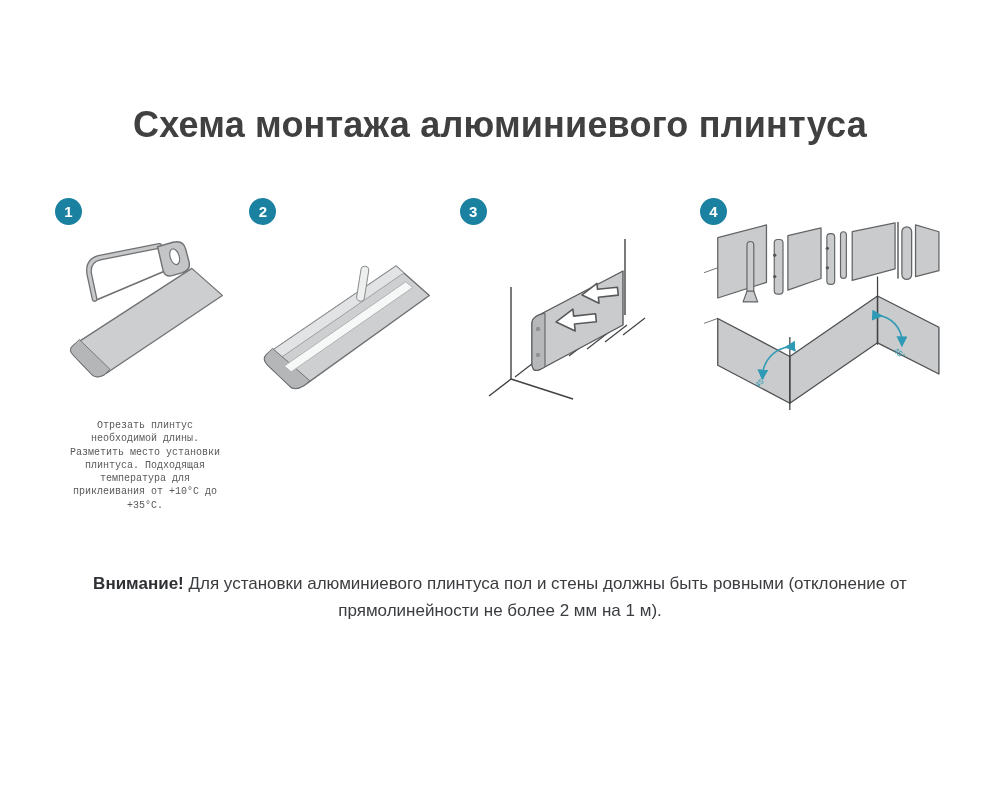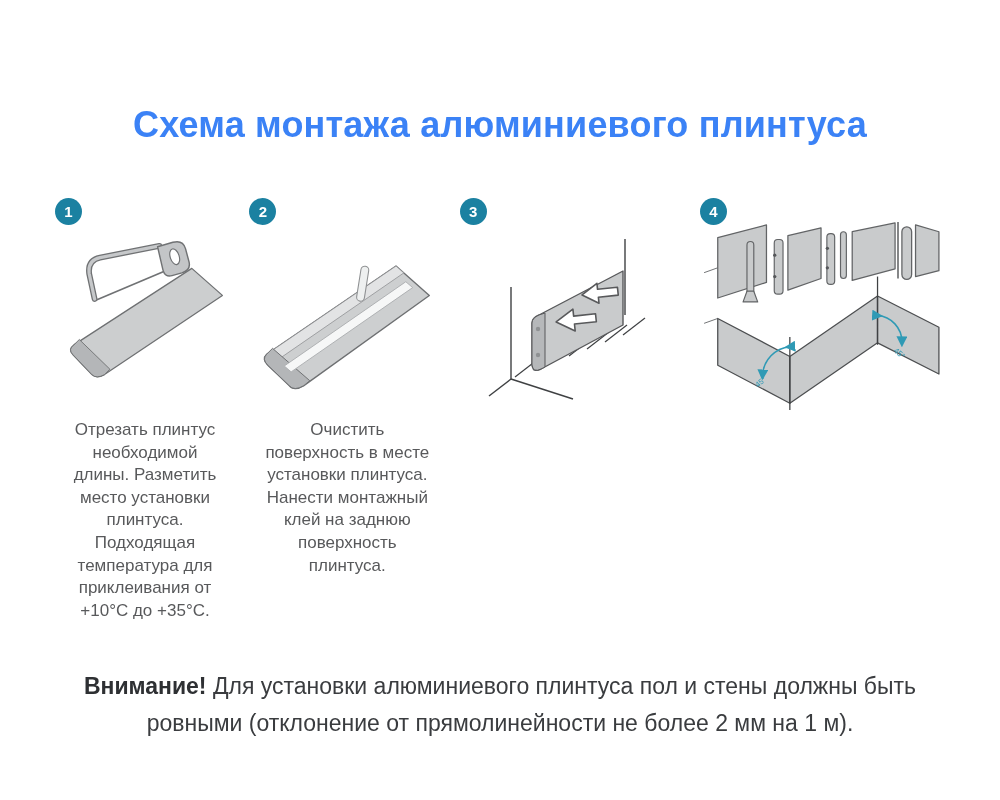--- a/index.html
+++ b/index.html
@@ -7,21 +7,21 @@
     width:1000px;height:800px;overflow:hidden;
     font-family:"Liberation Sans",sans-serif;
     -webkit-font-smoothing:antialiased;
   }
   .title{
     margin:104px 0 0 0;
     text-align:center;
     font-size:36px;
     font-weight:700;
     letter-spacing:.2px;
-    color:#3b82f6;
+    color:#404040;
   }
   .steps{
     display:flex;
     justify-content:space-between;
     padding:0 56px 0 55px;
     margin-top:52px;
   }
   .step{display:flex;flex-direction:column;}
   .step-1{width:180px}
   .step-2{width:196px}
@@ -33,35 +33,36 @@
     font-weight:700;font-size:15px;
     display:flex;align-items:center;justify-content:center;
     flex:0 0 auto;
   }
   .illus{
     height:180px;
     display:flex;align-items:center;justify-content:center;
     margin-top:2px;
   }
   .caption{
-    margin:12px auto 0;
-    font-size:17px;
+    margin:12px auto 12px;
+    font-size:10px;
     line-height:1.33;
     color:#58595b;
     text-align:center;
+    font-family:Liberation Mono, monospace;
   }
   .cap-1{max-width:162px}
   .cap-2{max-width:172px}
   .cap-3{max-width:216px}
   .cap-4{max-width:226px}
   .warning{
     margin:46px auto 0;
     max-width:845px;
     text-align:center;
-    font-size:23px;
+    font-size:17px;
     line-height:1.6;
     color:#3a3c3f;
   }
   .warning b{color:#2e3033;}
   svg{display:block;}
 </style>
 </head>
 <body>
 
 <h1 class="title">Схема монтажа алюминиевого плинтуса</h1>
@@ -98,21 +99,20 @@
           <path d="M18,126 L150,36 L184,66 L56,158 Q46,164 41,158 L19,137 Q13,131 18,126 Z" fill="#cdcfd0" stroke="#6e7072" stroke-width="1.4" stroke-linejoin="round"></path>
           <path d="M18,126 L150,36 L158,43 L26,134 Z" fill="#e2e3e4" stroke="#8e9092" stroke-width="0.8"></path>
           <path d="M18,126 L24,120 L62,153 L56,158 Q46,164 41,158 L19,137 Q13,131 18,126 Z" fill="#b4b6b8" stroke="#6e7072" stroke-width="1"></path>
         </g>
         <g>
           <path d="M36,138 L160,52 L167,58 L43,144 Z" fill="#f6f7f7" stroke="#a9abad" stroke-width="0.9"></path>
           <rect x="112" y="36" width="8" height="36" rx="4" transform="rotate(9 116 54)" fill="#eef0f0" stroke="#8e9092" stroke-width="1.1"></rect>
         </g>
       </svg>
     </div>
-    <p class="caption cap-2">Очистить поверхность в месте установки плинтуса. Нанести монтажный клей на заднюю поверхность плинтуса.</p>
   </div>
 
   <div class="step step-3">
     <div class="badge">3</div>
     <div class="illus">
       <svg width="200" height="176" viewBox="0 0 200 176">
 
         <g stroke="#3f4143" stroke-width="1.4">
           <line x1="38" y1="58" x2="38" y2="150"></line>
           <line x1="152" y1="10" x2="152" y2="86"></line>

